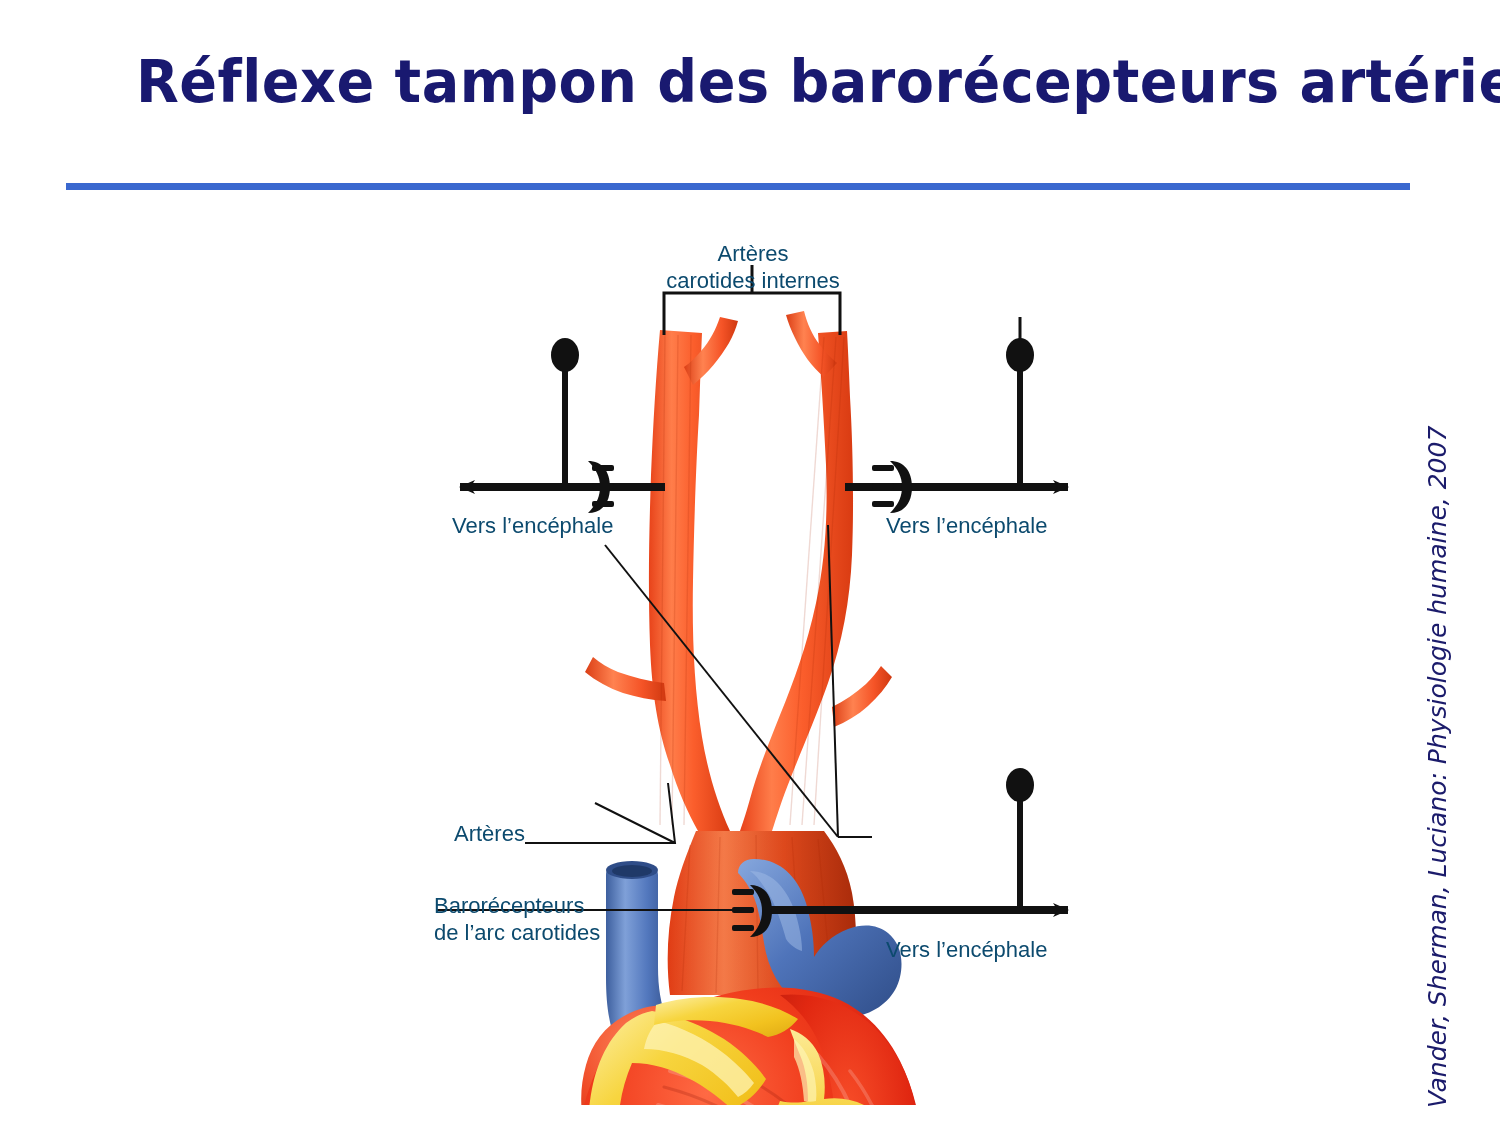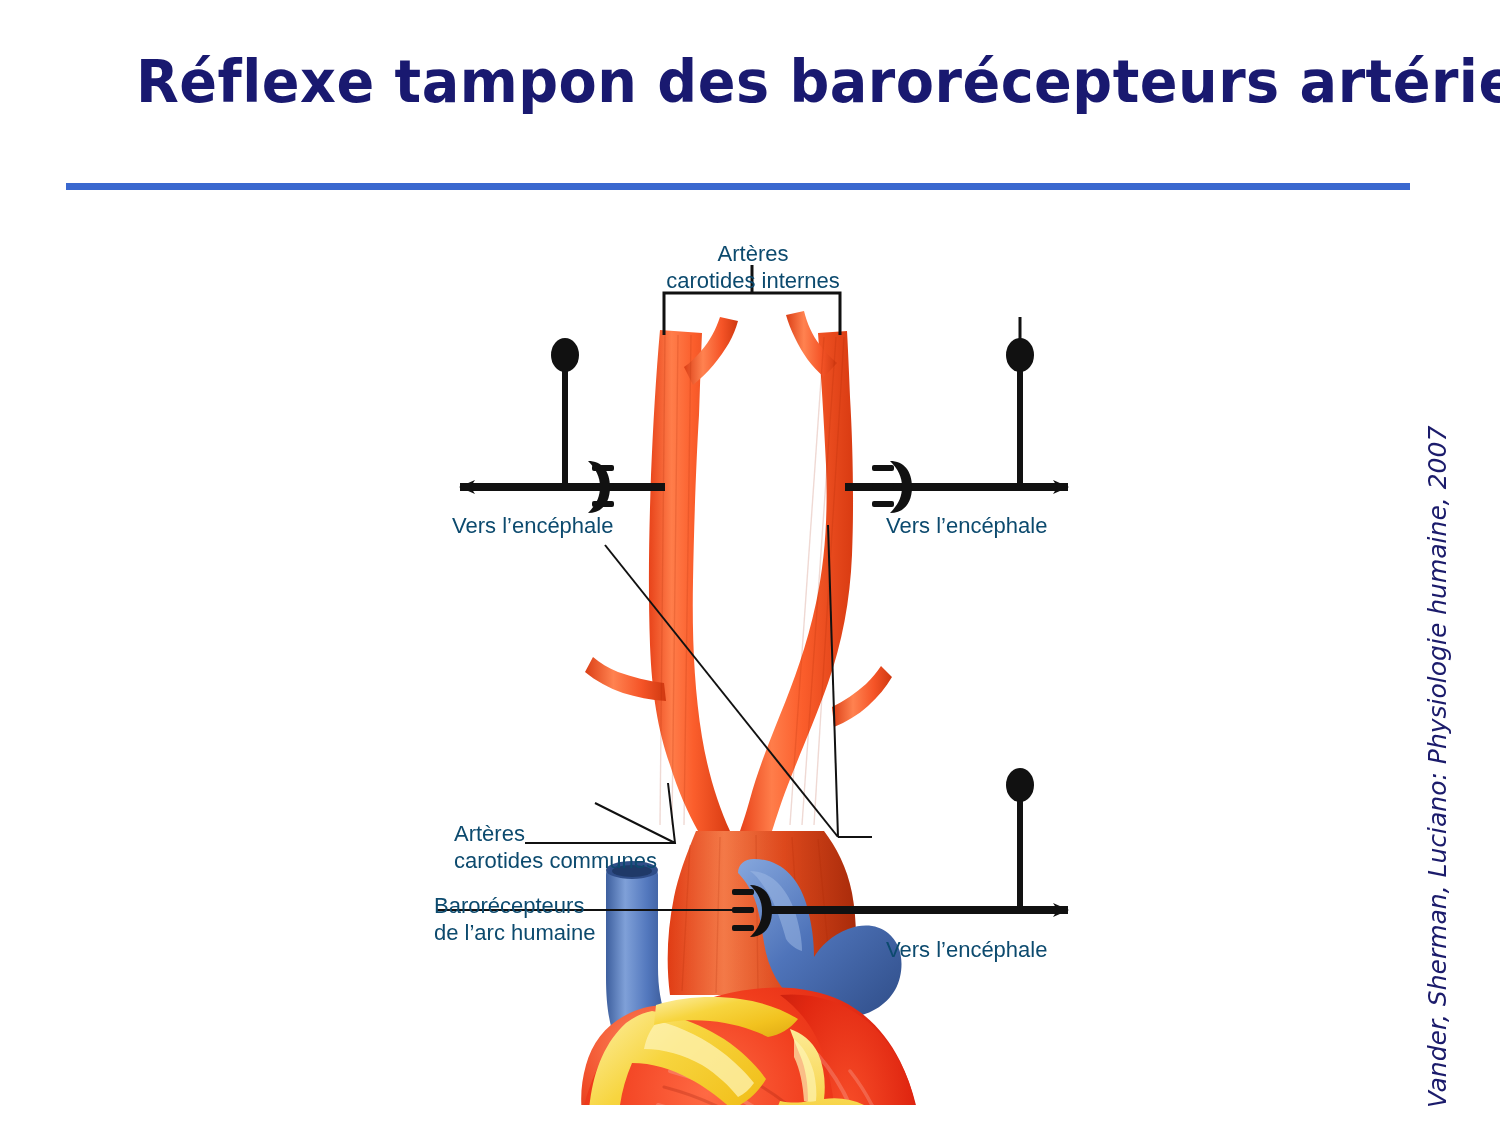--- a/index.html
+++ b/index.html
@@ -433,20 +433,20 @@
     <line x1="600" y1="92" x2="600" y2="114" stroke="#111111" stroke-width="3"></line>
   </svg>
 
   <div class="fig-label center" style="left:218px; top:16px; width:230px;"><span>Artères</span><br><span>carotides internes</span></div>
 
 
   <div class="fig-label" style="left:32px; top:288px;"><span>Vers l’encéphale</span></div>
 
   <div class="fig-label" style="left:466px; top:288px;"><span>Vers l’encéphale</span></div>
 
-  <div class="fig-label" style="left:34px; top:596px;"><span>Artères</span><br><span>carotides communes</span></div>
-
-
-  <div class="fig-label" style="left:14px; top:668px;"><span>Barorécepteurs</span><br><span>de l’arc humaine</span></div>
+  <div class="fig-label" style="left:34px; top:596px;"><span>Artères</span><br></div>
+
+
+  <div class="fig-label" style="left:14px; top:668px;"><span>Barorécepteurs</span><br><span>de l’arc carotides</span></div>
 
   <div class="fig-label" style="left:466px; top:712px;"><span>Vers l’encéphale</span></div>
 
 </div>
 
 </body></html>

